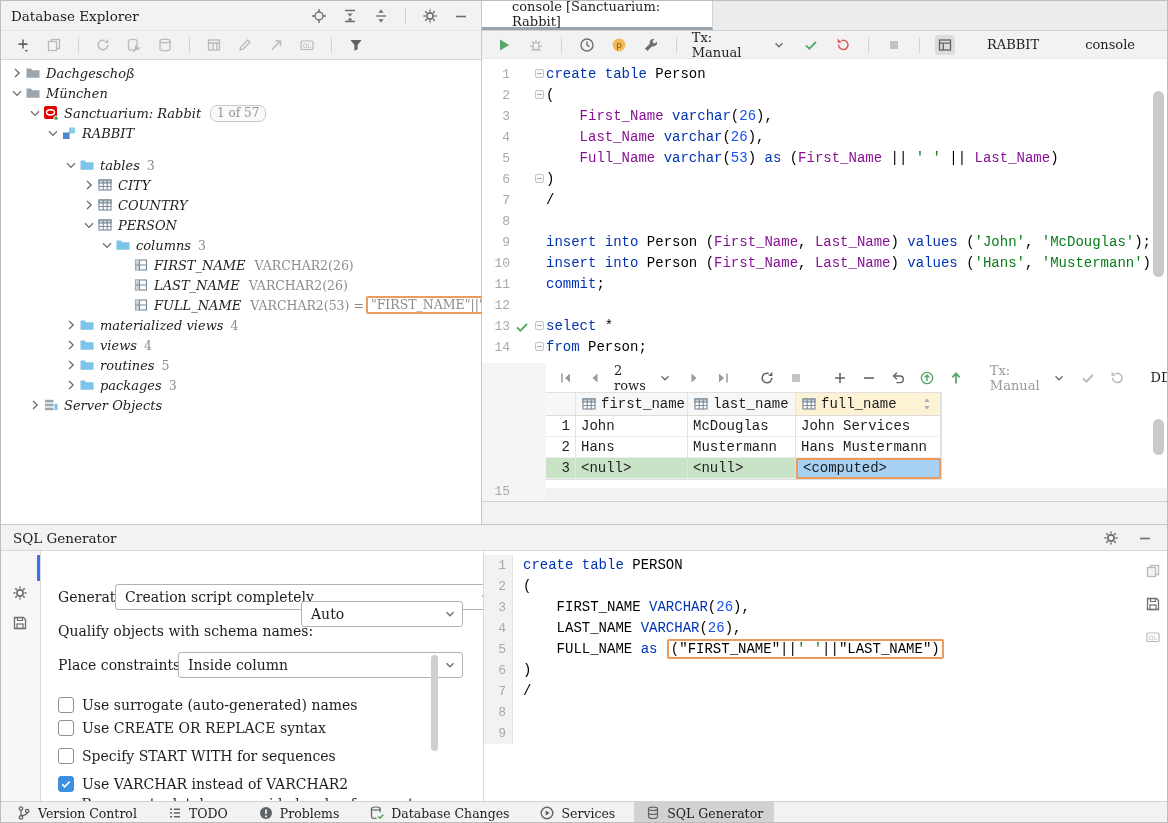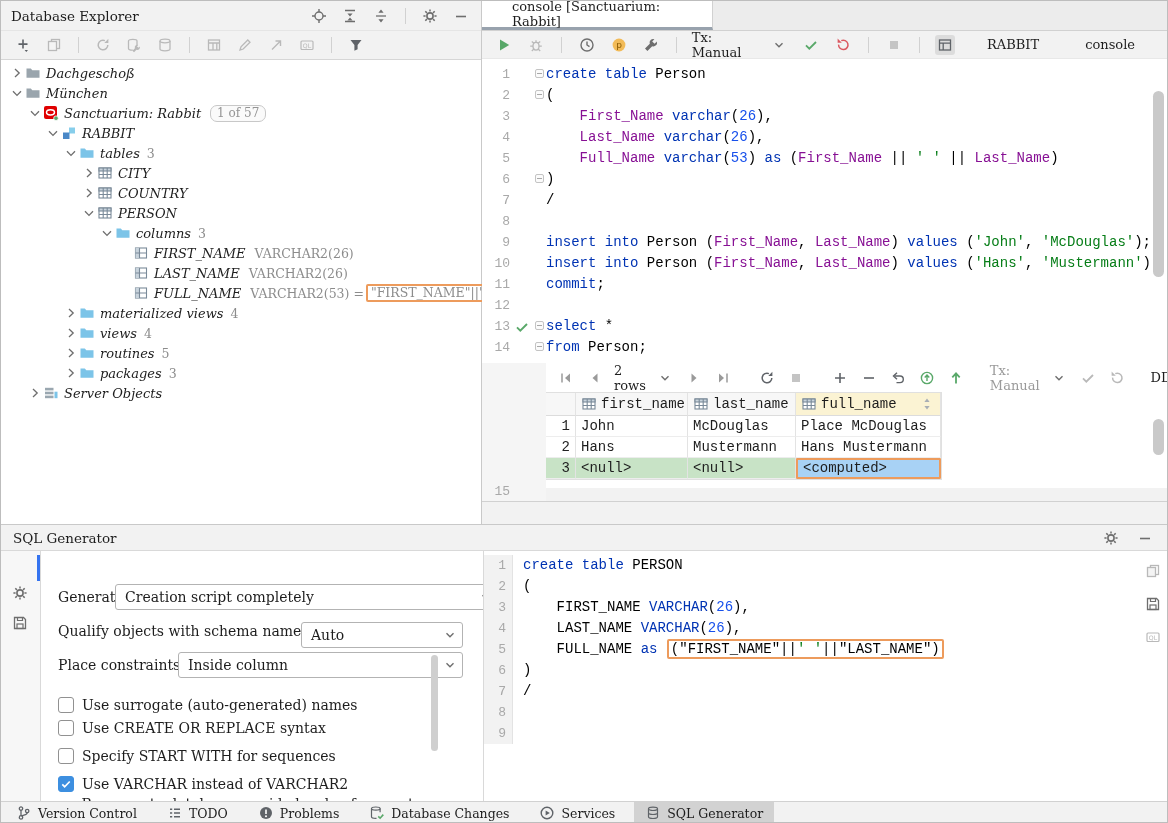--- a/index.html
+++ b/index.html
@@ -279,21 +279,21 @@
             </svg>
           </span>
           <span class="ic">
             <svg viewBox="0 0 16 16">
               <rect x="8" y="2.5" width="6" height="6" fill="#87ceeb"></rect>
               <rect x="2" y="7.5" width="6.5" height="6.5" fill="#4a88c7"></rect>
             </svg>
           </span>
           <span class="tlabel">RABBIT</span>
         </div>
-        <div class="trow" style="padding-left: 62px;">
+        <div class="trow" style="padding-left: 62px; margin-top: 12px;">
           <span class="arrow">
             <svg viewBox="0 0 16 16">
               <path d="M4 6.2l4 4.2 4-4.2" fill="none" stroke="#6e6e6e" stroke-width="1.3"></path>
             </svg>
           </span>
           <span class="ic">
             <svg viewBox="0 0 16 16">
               <path d="M1.5 3.5h4.3l1.5 1.8h7.2v7.4h-13z" fill="#7cc4e8"></path>
             </svg>
           </span>
@@ -832,21 +832,21 @@
                   <path d="M8 2.6l2.6 3.4H5.4z" fill="#a8aeb5"></path>
                   <path d="M8 13.4l2.6-3.4H5.4z" fill="#a8aeb5"></path>
                 </svg>
               </span>
             </span>
           </div>
           <div class="rrow">
             <span class="rcell rnum">1</span>
             <span class="rcell" style="width: 112px; flex: 0 0 112px;">John</span>
             <span class="rcell" style="width: 108px; flex: 0 0 108px;">McDouglas</span>
-            <span class="rcell" style="width: 145px; flex: 0 0 145px;">Place McDouglas</span>
+            <span class="rcell" style="width: 145px; flex: 0 0 145px;">John Services</span>
           </div>
           <div class="rrow">
             <span class="rcell rnum">2</span>
             <span class="rcell" style="width: 112px; flex: 0 0 112px;">Hans</span>
             <span class="rcell" style="width: 108px; flex: 0 0 108px;">Mustermann</span>
             <span class="rcell" style="width: 145px; flex: 0 0 145px;">Hans Mustermann</span>
           </div>
           <div class="rrow">
             <span class="rcell rnum selgreen">3</span>
             <span class="rcell rcell selgreen" style="width: 112px; flex: 0 0 112px;">&lt;null&gt;</span>
@@ -909,21 +909,21 @@
           <span class="cv">Creation script completely</span>
           <span class="ic">
             <svg viewBox="0 0 16 16">
               <path d="M4.5 6.3L8 9.8l3.5-3.5" fill="none" stroke="#6e6e6e" stroke-width="1.4"></path>
             </svg>
           </span>
         </div>
         <div class="form-row" style="top: 67px;">
           <span class="form-label">Qualify objects with schema names:</span>
         </div>
-        <div class="combo" style="top: 71px; left: 259px; width: 162px;">
+        <div class="combo" style="top: 50px; left: 259px; width: 162px;">
           <span class="cv">Auto</span>
           <span class="ic">
             <svg viewBox="0 0 16 16">
               <path d="M4.5 6.3L8 9.8l3.5-3.5" fill="none" stroke="#6e6e6e" stroke-width="1.4"></path>
             </svg>
           </span>
         </div>
         <div class="form-row" style="top: 101px;">
           <span class="form-label">Place constraints:</span>
         </div>

